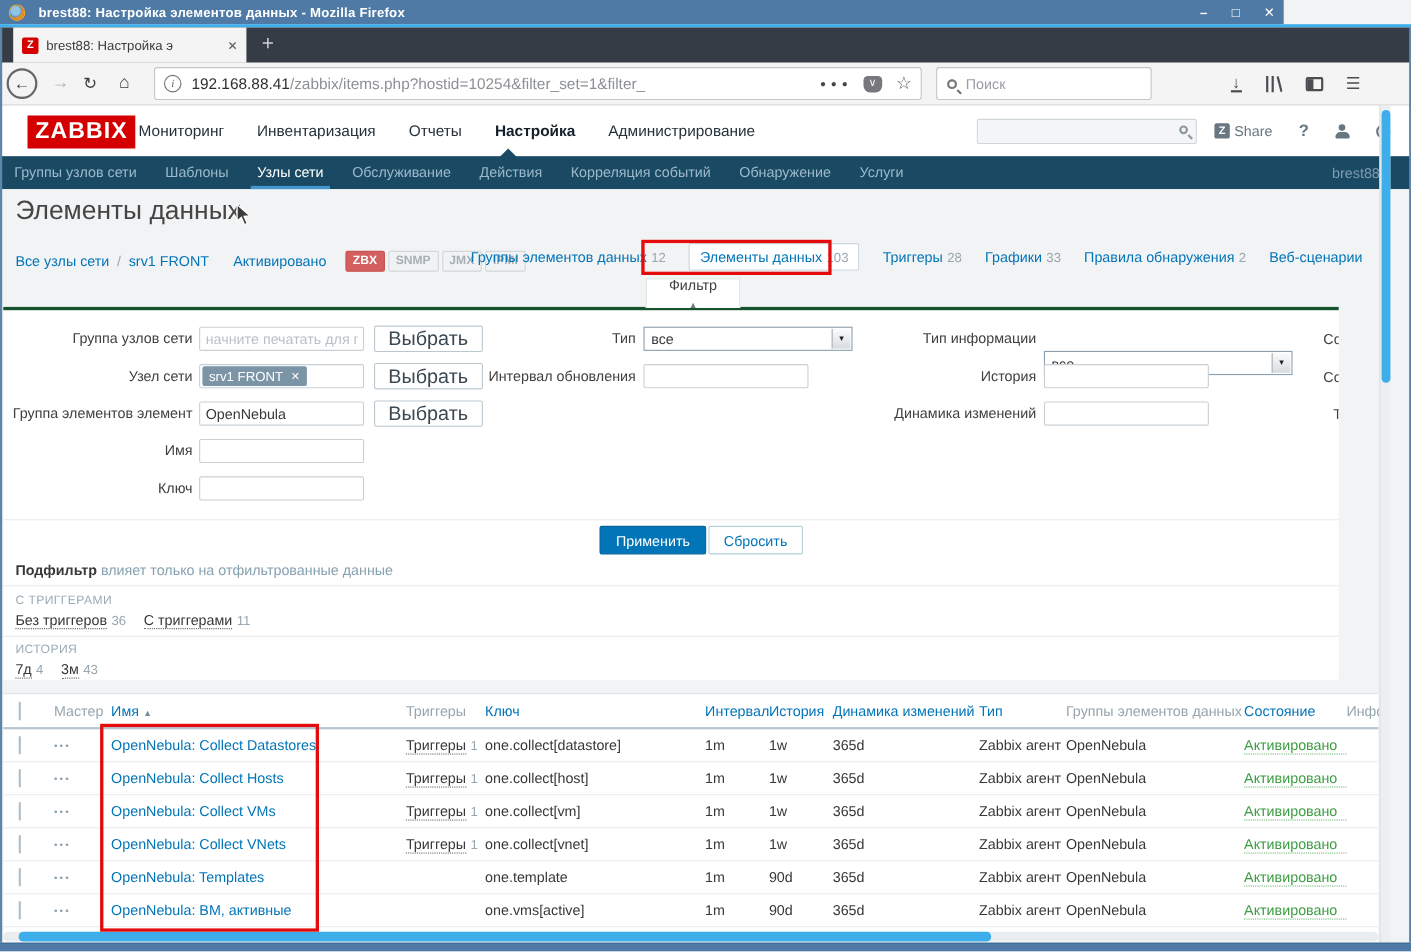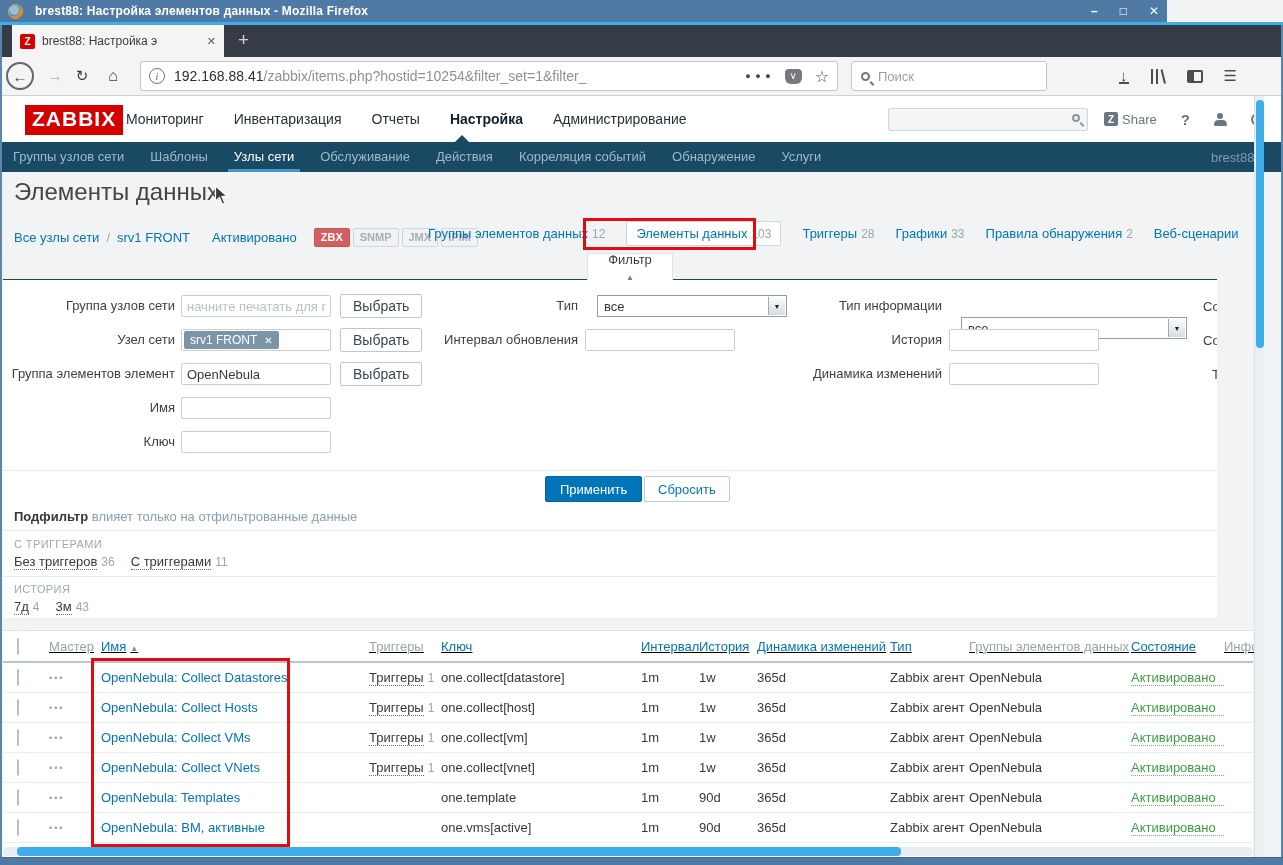--- a/index.html
+++ b/index.html
@@ -92,48 +92,48 @@
   .crumb-tabs { position:absolute; left:428px; top:49px; display:flex; align-items:center; gap:21px; font-size:13px; white-space:nowrap; }
   .crumb-tab a { color:#0275b8; text-decoration:none; }
   .crumb-tab i { font-style:normal; color:#98a7b0; font-size:12px; margin-left:4px; }
   .crumb-tab.active { background:#fff; border:1px solid #ccd7dd; border-radius:2px; padding:4px 9px; }
 
   .annotation { border:3px solid #e30b0b; background:transparent; z-index:50; }
 
   .filter-tab { left:587px; top:81px; width:86px; height:27px; background:#fff; border:1px solid #dde3e6; border-bottom:none; display:flex; align-items:center; justify-content:center; gap:6px; font-size:13px; color:#404040; z-index:5;flex-direction:column; }
   .filter-tab .arr { font-size:8px; color:#6b7f8c; }
 
-  .fpanel { left:3px; top:107px; width:1214px; height:339px; background:#fff; border-top:1px solid #14532d; overflow:hidden;padding-left:12px; }
+  .fpanel { left:3px; top:107px; width:1214px; height:339px; background:#fff; border-top:3px solid #14532d; overflow:hidden; }
   .flabel { position:absolute; font-size:13px; color:#404040; text-align:right; line-height:22px; }
   .ffield { position:absolute; height:22px; }
   input.txt { width:100%; height:22px; border:1px solid #c8d0d5; border-radius:2px; font-size:13px; color:#383838; padding:0 5px; font-family:inherit; outline:none; background:#fff; }
   input.txt::placeholder { color:#b9c1c7; }
   .chipbox { width:150px; height:22px; border:1px solid #c8d0d5; border-radius:2px; background:#fff; display:flex; align-items:center; padding:1px 2px; }
   .chip { background:#7b94a6; color:#fff; font-size:12px; border-radius:2px; padding:2px 6px; display:flex; align-items:center; gap:7px; }
   .chip i { font-style:normal; font-size:10px; font-weight:bold; }
   .fselect { border:1px solid #8aa0b0; background:#fff; height:22px; display:flex; align-items:center; font-size:13px; color:#383838; padding:0 24px 0 6px; position:relative; }
   .selbtn { position:absolute; right:1px; top:1px; bottom:1px; width:17px; background:linear-gradient(#fbfbfb,#d8dcdf); border-left:1px solid #a2acb3; display:flex; align-items:center; justify-content:center; }
   .selbtn i { font-style:normal; font-size:7px; color:#222; }
-  .fbtn { position:absolute; height:24px; background:#fff; border:1px solid #bcc7cd; border-radius:2px; font-size:14px; color:#3b4850; padding:0 12px; display:flex; align-items:center; font-family:inherit; }
+  .fbtn { position:absolute; height:24px; background:#fff; border:1px solid #bcc7cd; border-radius:2px; font-size:18px; color:#3b4850; padding:0 12px; display:flex; align-items:center; font-family:inherit; }
   .c4lab { position:absolute; font-size:13px; color:#404040; white-space:nowrap; }
   .fdivider { position:absolute; left:0; width:1250px; height:1px; background:#e8ecee; }
   .apply-btn { position:absolute; left:542px; top:196px; height:26px; background:#0275b8; border:1px solid #02659d; border-radius:2px; color:#fff; font-size:13px; padding:0 14px; }
   .reset-btn { position:absolute; left:641px; top:196px; height:26px; background:#fff; border:1px solid #b3cfe0; border-radius:2px; color:#0275b8; font-size:13px; padding:0 13px; }
   .subf-title { position:absolute; left:11px; top:229px; font-size:13px; }
   .subf-title b { color:#383838; font-weight:bold; }
   .subf-title span { color:#87a1b1; }
   .subf-head { position:absolute; left:11px; font-size:11px; color:#9aabb6; letter-spacing:.4px; }
   .subf-links { position:absolute; left:11px; display:flex; gap:16px; font-size:13px; }
   .subf-links a { color:#383838; text-decoration:none; border-bottom:1px dotted #6a6a6a; }
   .subf-links i { font-style:normal; color:#98a7b0; font-size:12px; margin-left:4px; }
 
   
   .tpanel { left:3px; top:458px; width:1250px; height:228px; background:#fff; border-top:1px solid #dde3e6; }
   .tgrid { display:grid; grid-template-columns:32px 52px 268px 72px 200px 58px 58px 133px 79px 162px 93px 1fr; align-items:center; padding-left:14px; }
-  .thead { height:32px; border-bottom:2px solid #b7c6d0; font-size:13px;text-decoration:underline; }
+  .thead { height:32px; border-bottom:2px solid #b7c6d0; font-size:13px; }
   .thead .hblue { color:#0275b8; text-decoration:none; }
   .thead .hgray { color:#97a6ae; }
   .sort-arr { font-size:8px; color:#768d99; margin-left:4px; }
   .trow { height:30px; border-bottom:1px solid #e8eef1; font-size:13px; color:#383838; }
   .cbox { width:14px; height:14px; border:1px solid #b3bfc7; border-radius:2px; background:#fff; }
   .rowmenu { color:#90a2ac; font-size:9px; letter-spacing:2px; }
   .trow a.namelink { color:#0275b8; text-decoration:none; }
   .trig a { color:#383838; text-decoration:none; border-bottom:1px dotted #6a6a6a; }
   .trig i { font-style:normal; color:#98a7b0; font-size:12px; margin-left:4px; }
   .status-on { color:#3d9d43; text-decoration:none; border-bottom:1px dotted #6fba74; }

